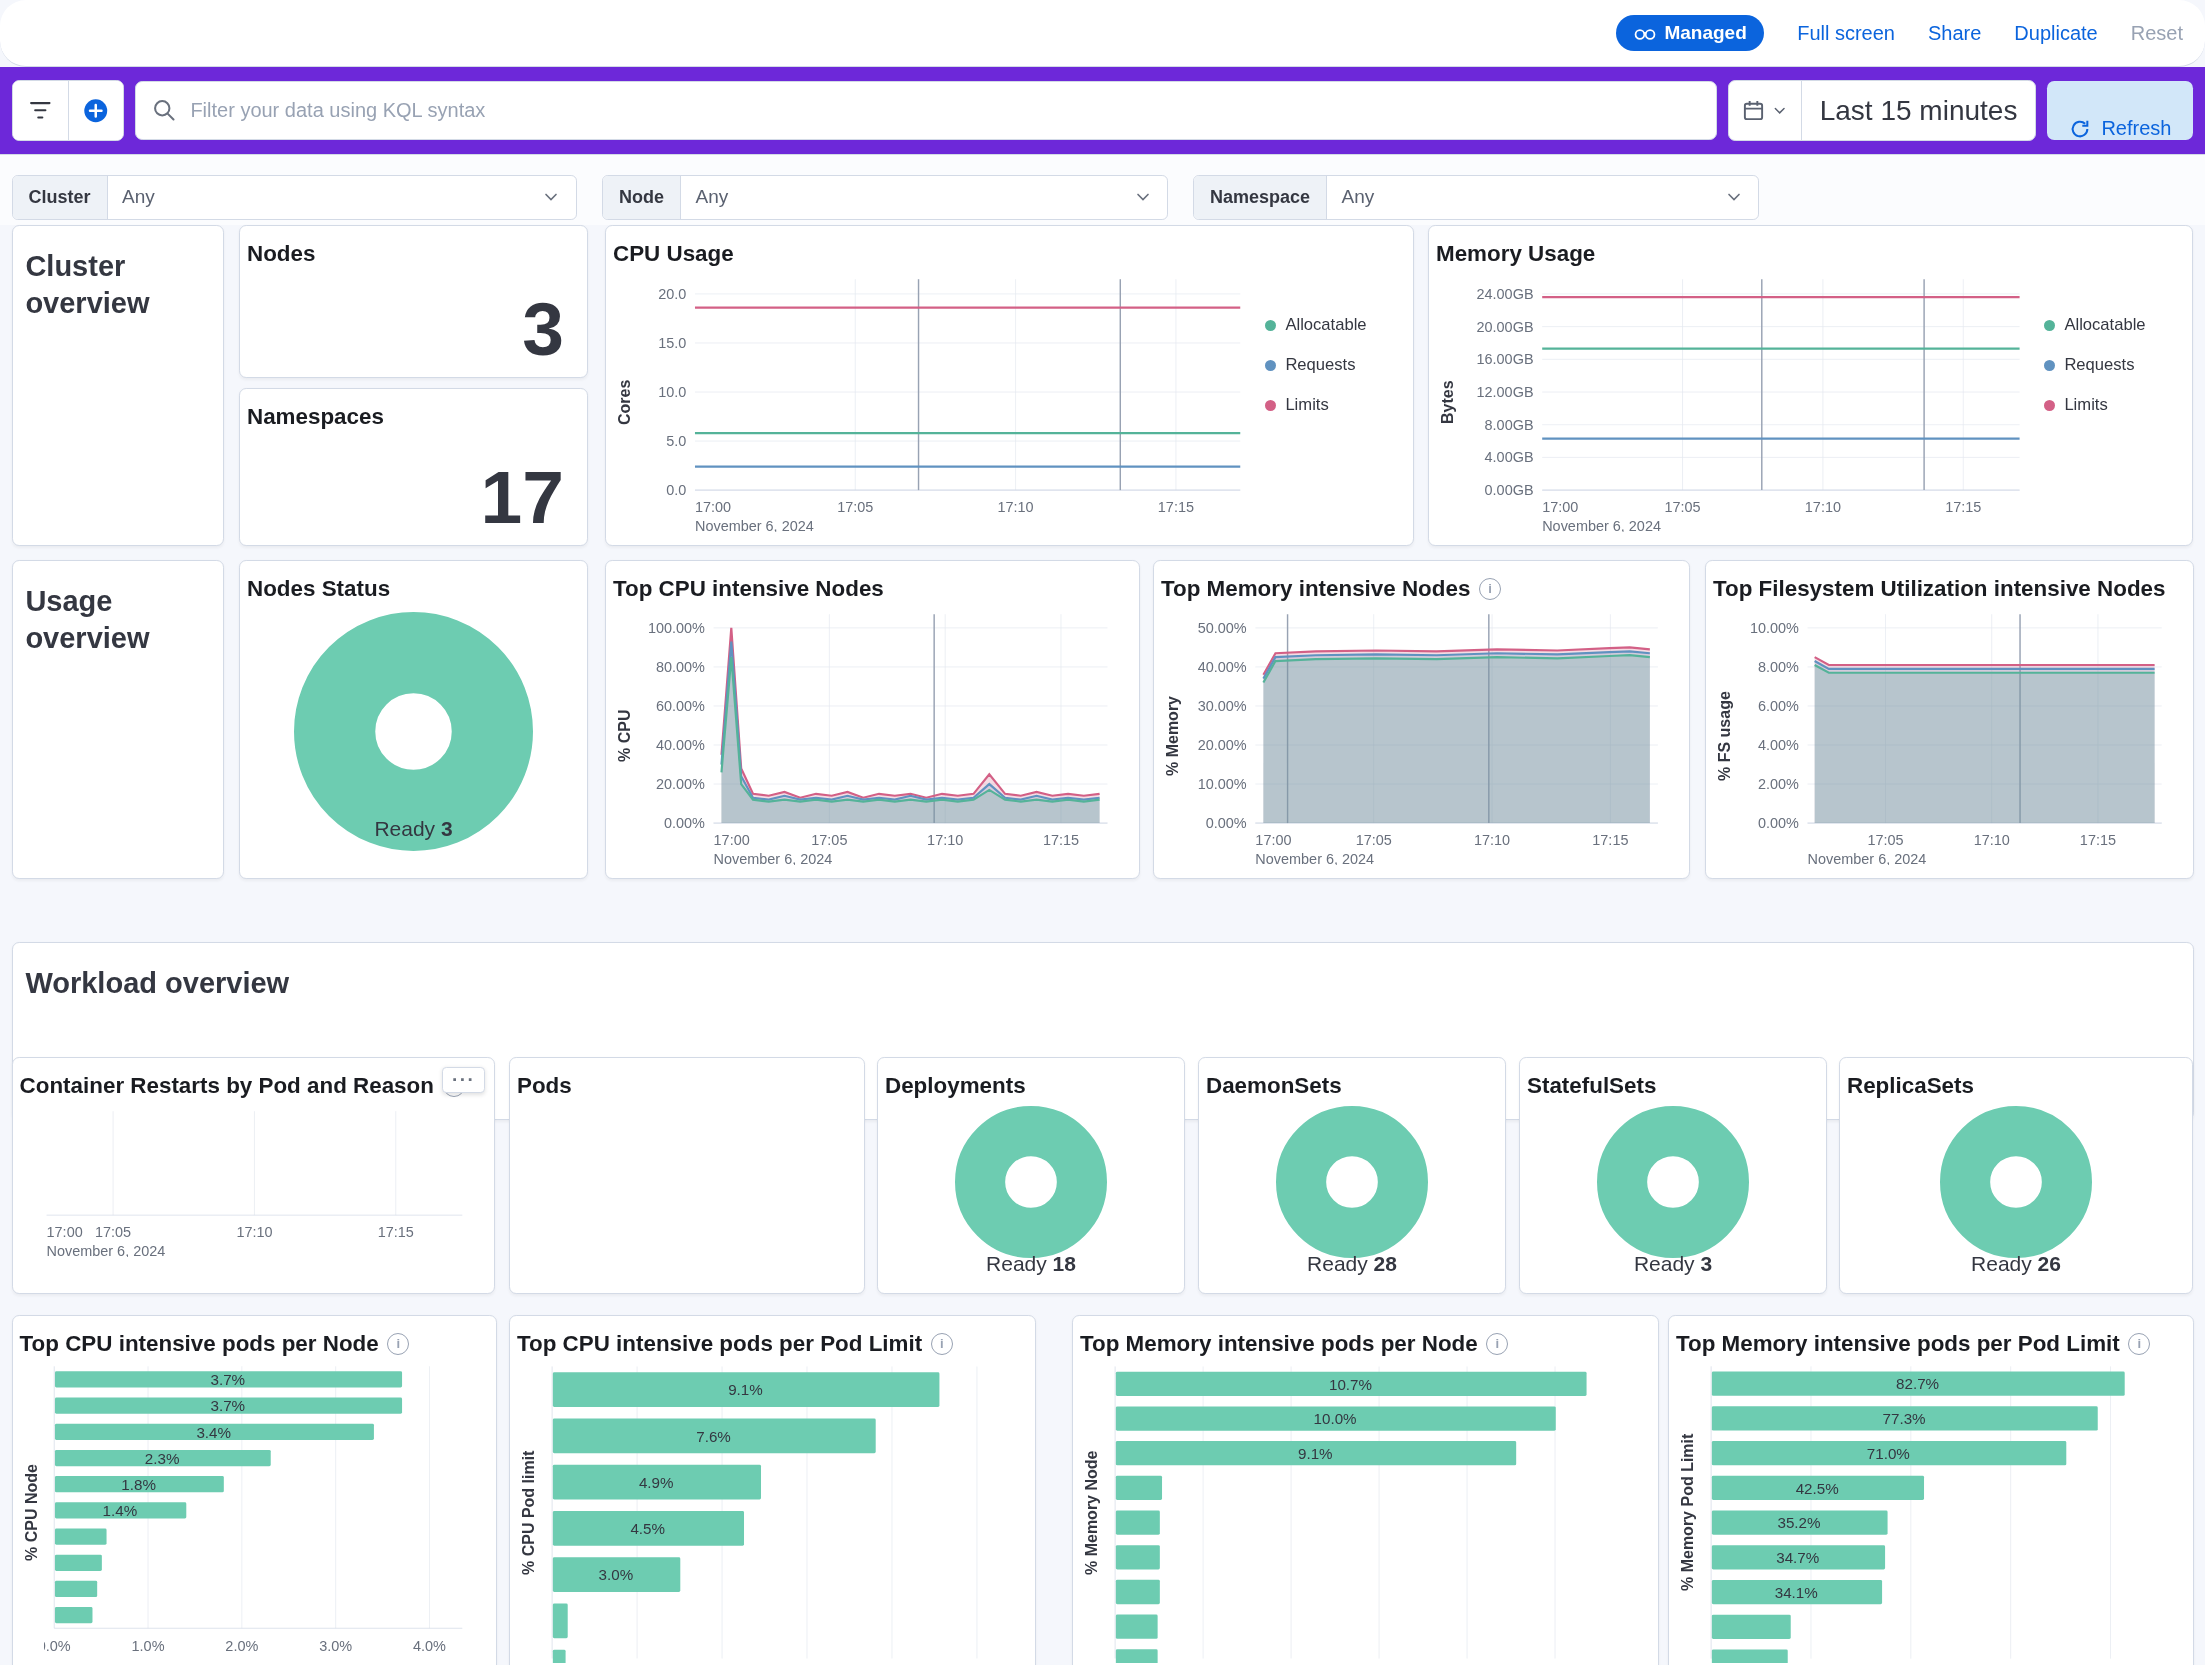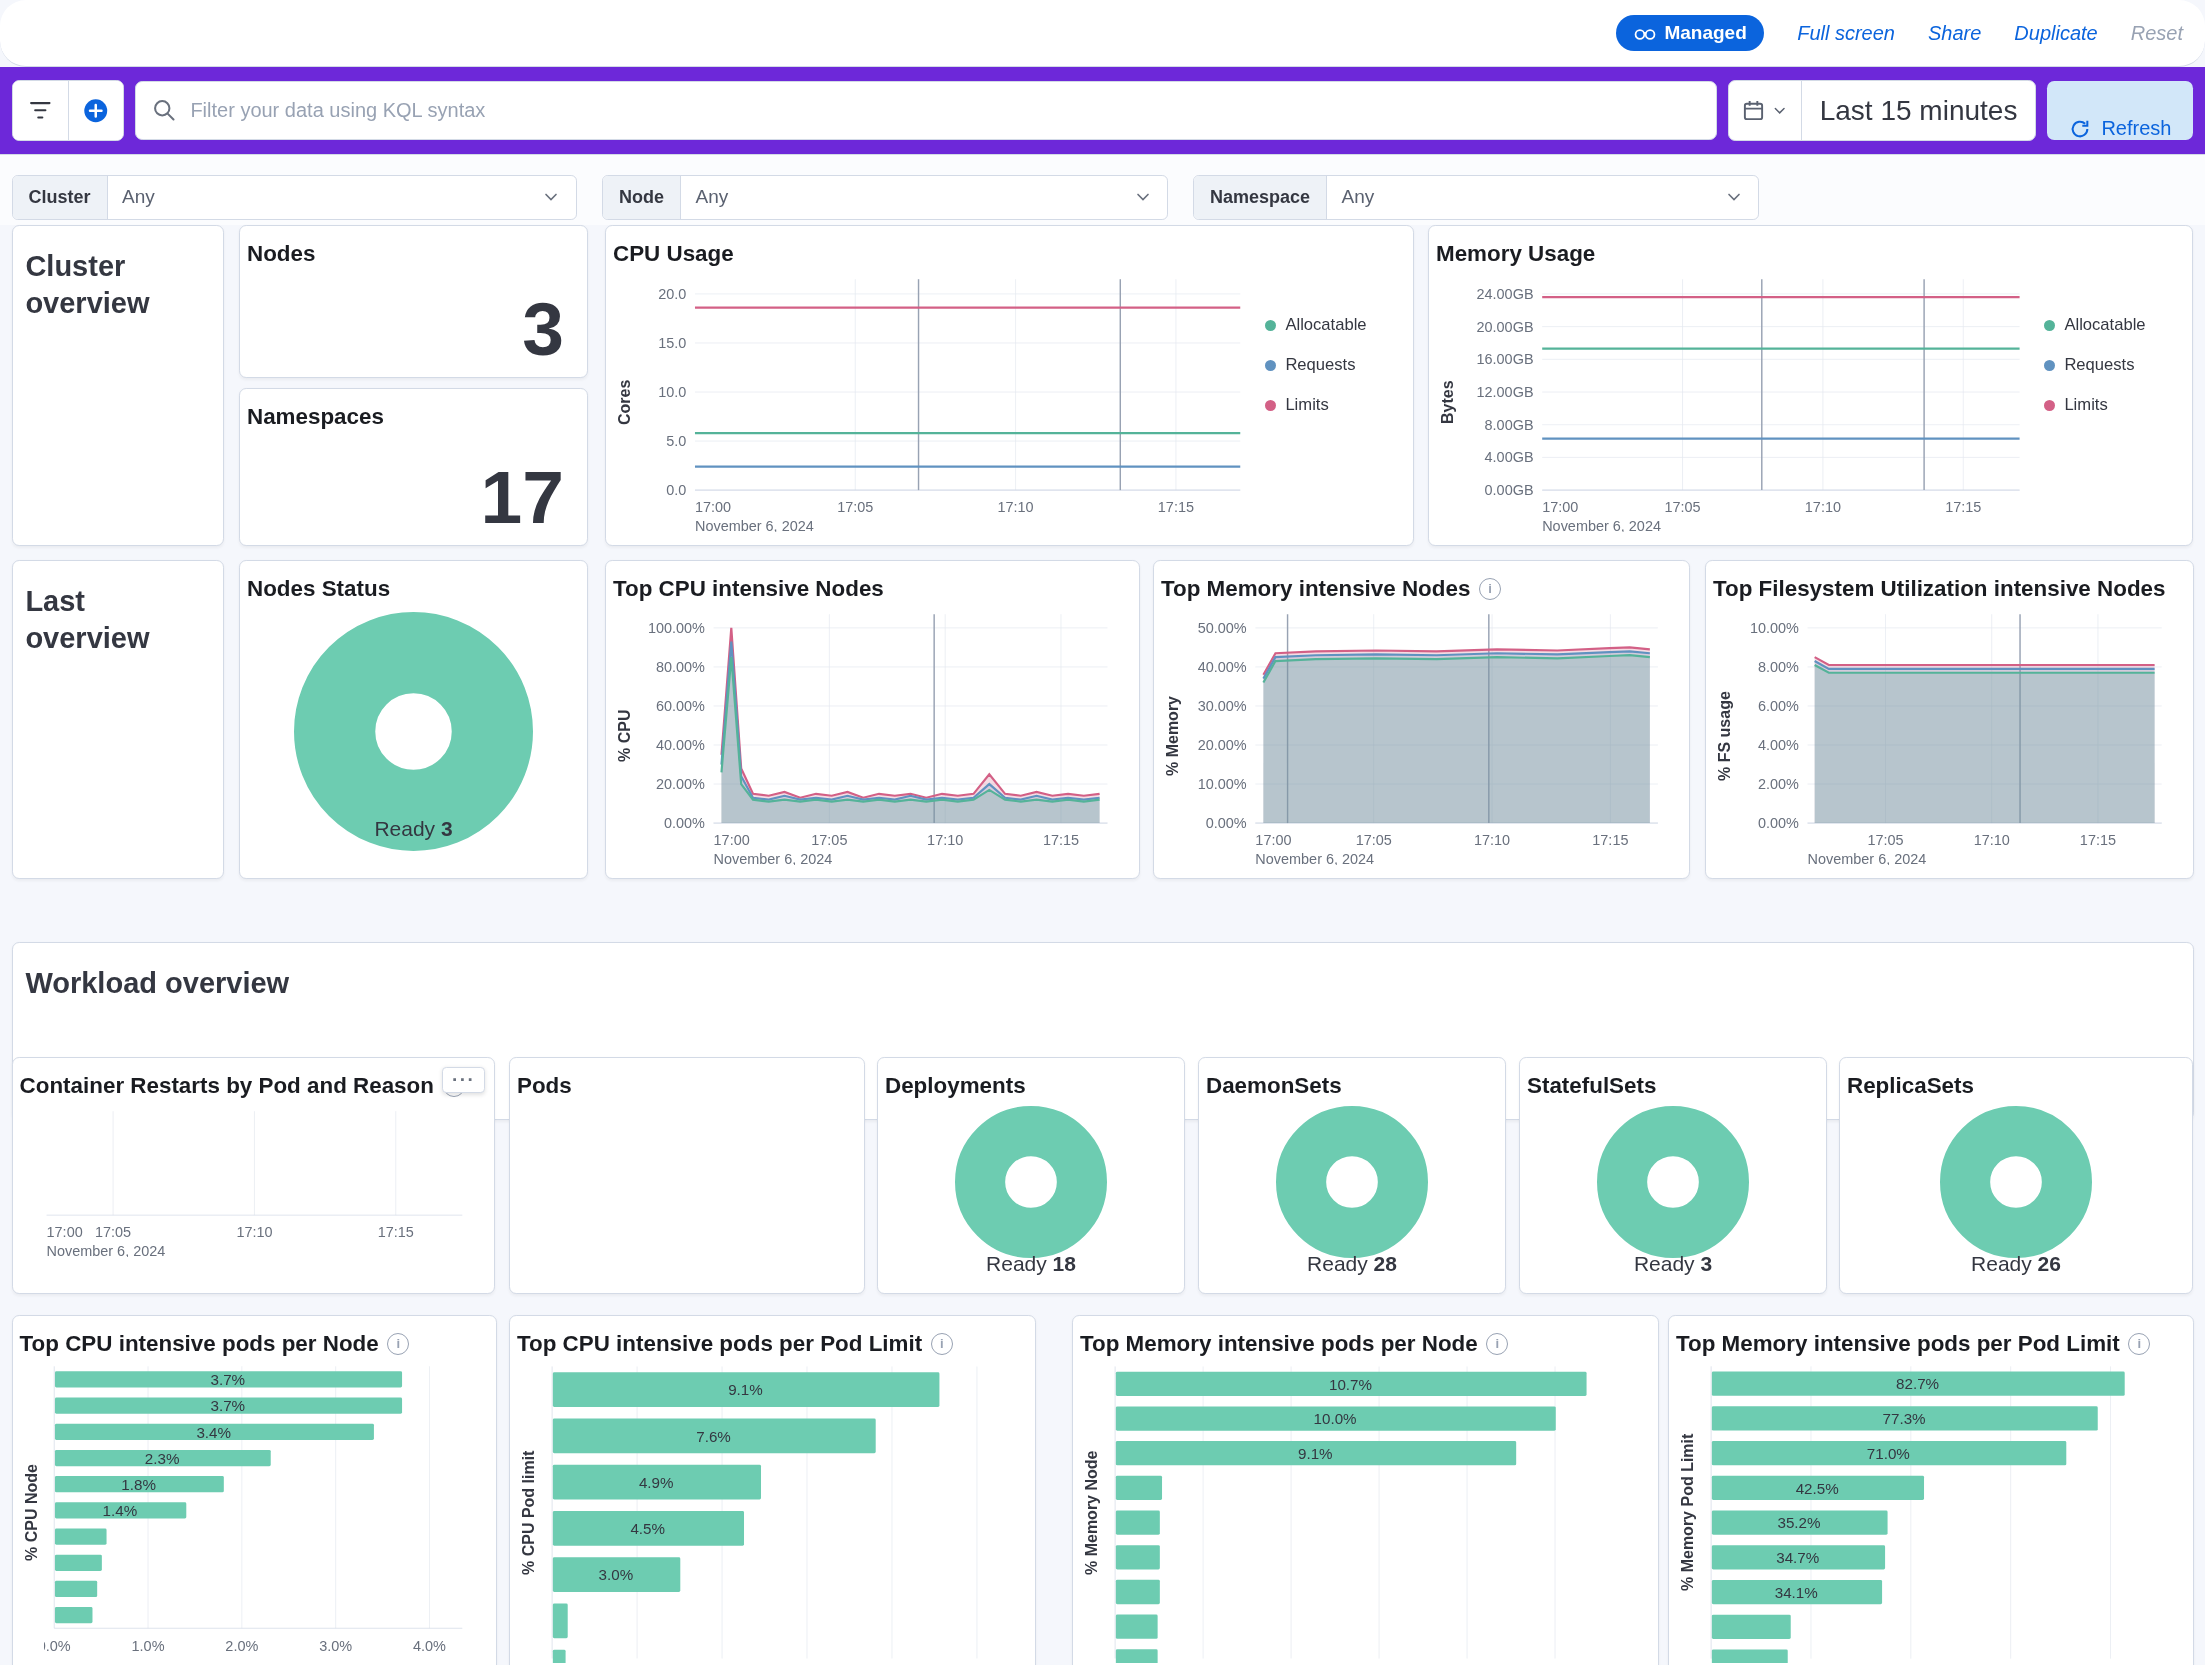--- a/index.html
+++ b/index.html
@@ -9,21 +9,21 @@
     font-family:"Liberation Sans","DejaVu Sans",sans-serif;
   }
   #app{position:relative;width:2205px;height:1666px;}
 
   
   .topbar{position:absolute;left:0;top:0;width:100%;height:67px;background:#fff;
     border-bottom:0.7px solid #D3DAE6;display:flex;align-items:center;justify-content:flex-end;
     gap:33px;padding-right:22px;box-sizing:border-box;border-radius:26px;}
   .badge{display:inline-flex;align-items:center;gap:8.7px;background:#0B64DD;color:#fff;
     padding:7.2px 17.4px;border-radius:19px;font-size:19px;font-weight:600;}
-  .hlink{font-size:20px;font-weight:500;color:#0B64DD;cursor:pointer;font-style:italic;}
+  .hlink{font-size:20px;font-weight:500;color:#0B64DD;cursor:pointer;}
   .hlink.muted{color:#98A2B3;}
 
   .querybar{position:absolute;left:0;top:67px;width:100%;height:88px;background:#6d28d9;
     border-bottom:0.7px solid #D3DAE6;display:flex;align-items:center;gap:11.6px;
     padding:0 11.6px;box-sizing:border-box;}
   .icon-btn-group{display:flex;height:59px;border:0.7px solid #D3DAE6;border-radius:7.2px;
     overflow:hidden;background:#fff;flex:none;}
   .icon-btn{width:55px;display:flex;align-items:center;justify-content:center;background:#fff;border:none;cursor:pointer;}
   .icon-btn + .icon-btn{border-left:0.7px solid #D3DAE6;}
   .searchbox{flex:1;height:59px;border:0.7px solid #D3DAE6;border-radius:7.2px;background:#fff;
@@ -307,21 +307,21 @@
           </div>
           <div class="lg-item">
             <span class="lg-dot" style="background: rgb(211, 96, 134);"></span>
             <span>Limits</span>
           </div>
         </div>
     </div>
   </div>
 
   <div class="panel" id="p-md-node">
-    <div class="md-title">Last overview</div>
+    <div class="md-title">Usage overview</div>
   </div>
 
   <div class="panel" id="p-nodestatus">
     <div class="panel-title">
         <span>Nodes Status</span>
       </div>
     <div class="donut-area" id="d-nodestatus">
         <svg width="239" height="239" style="margin-top: 4.3px;" viewBox="0 0 330 330">
           <circle cx="165" cy="165" r="108.9" fill="none" stroke="#6DCCB1" stroke-width="112.19999999999999"></circle>
         </svg>

